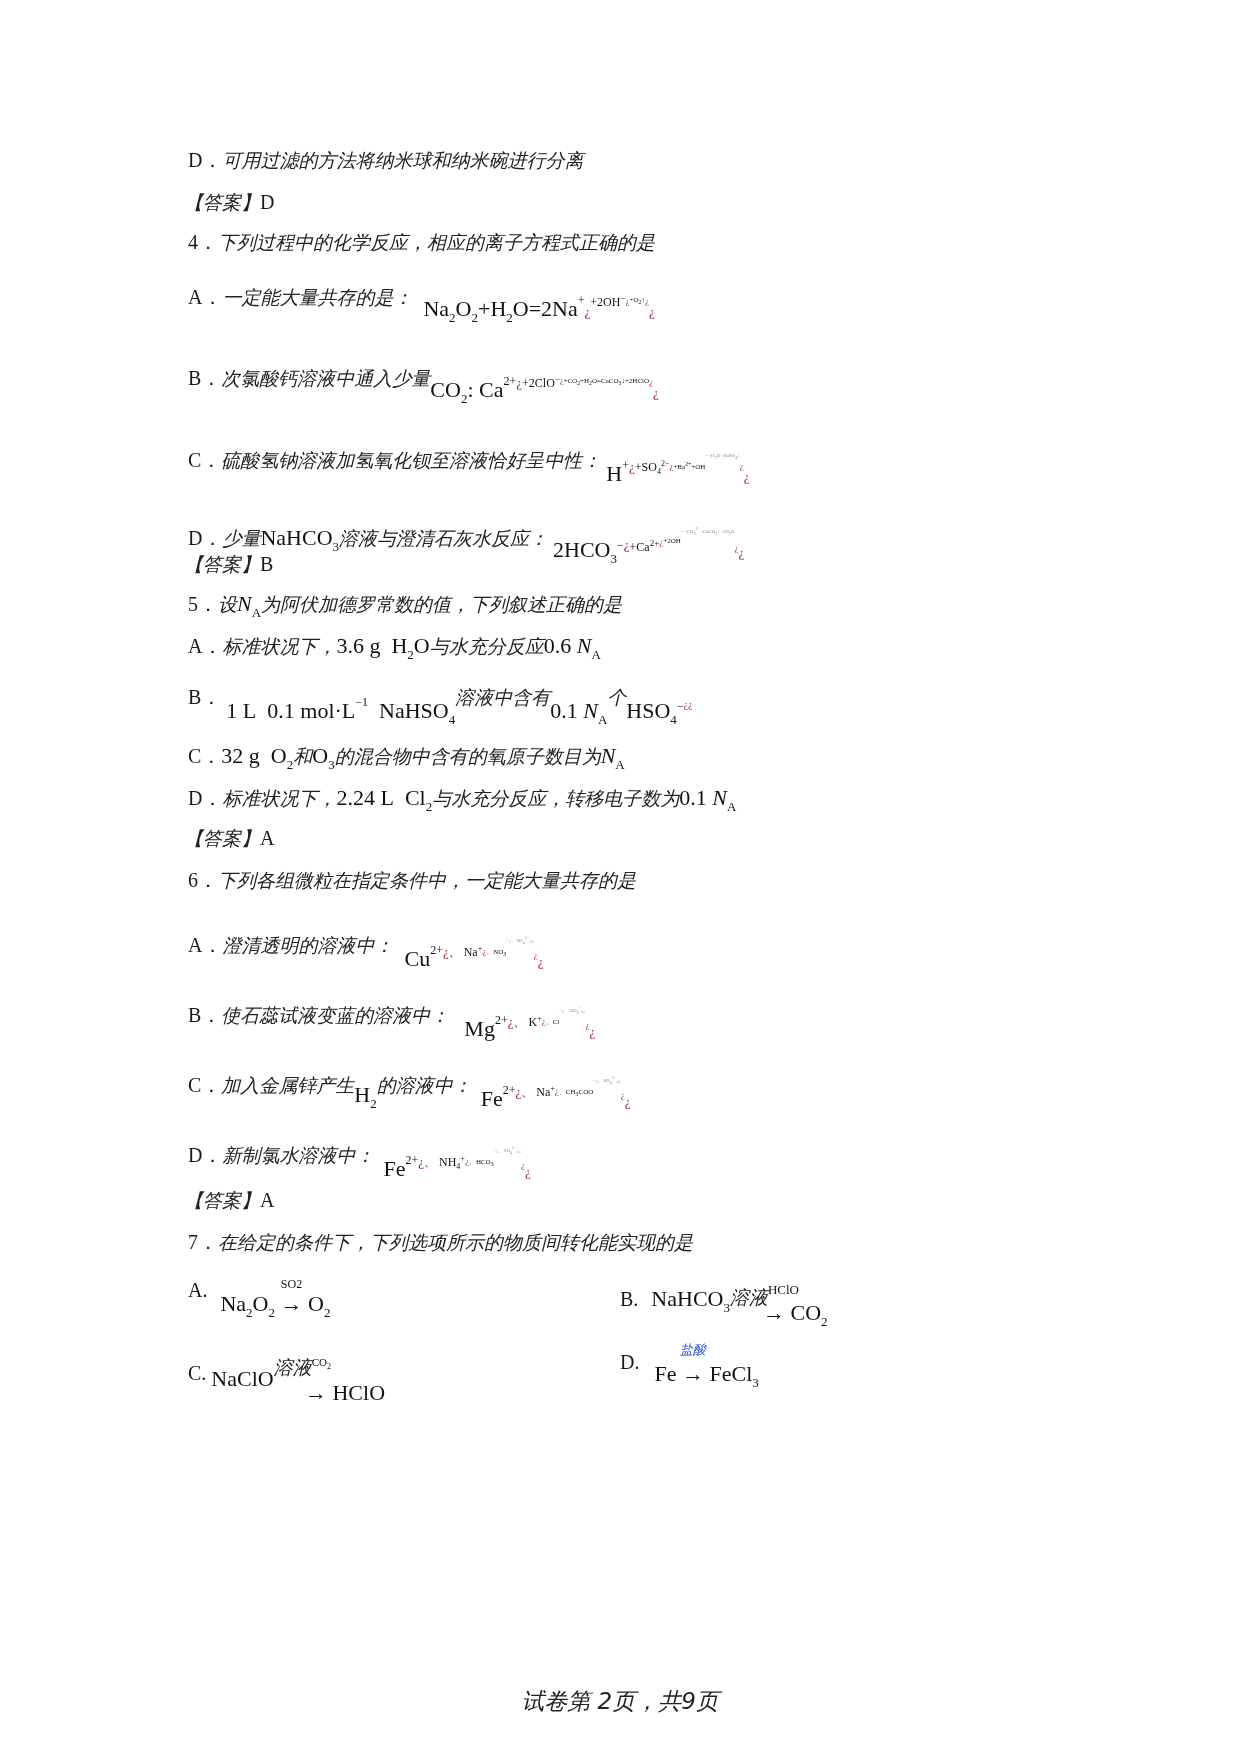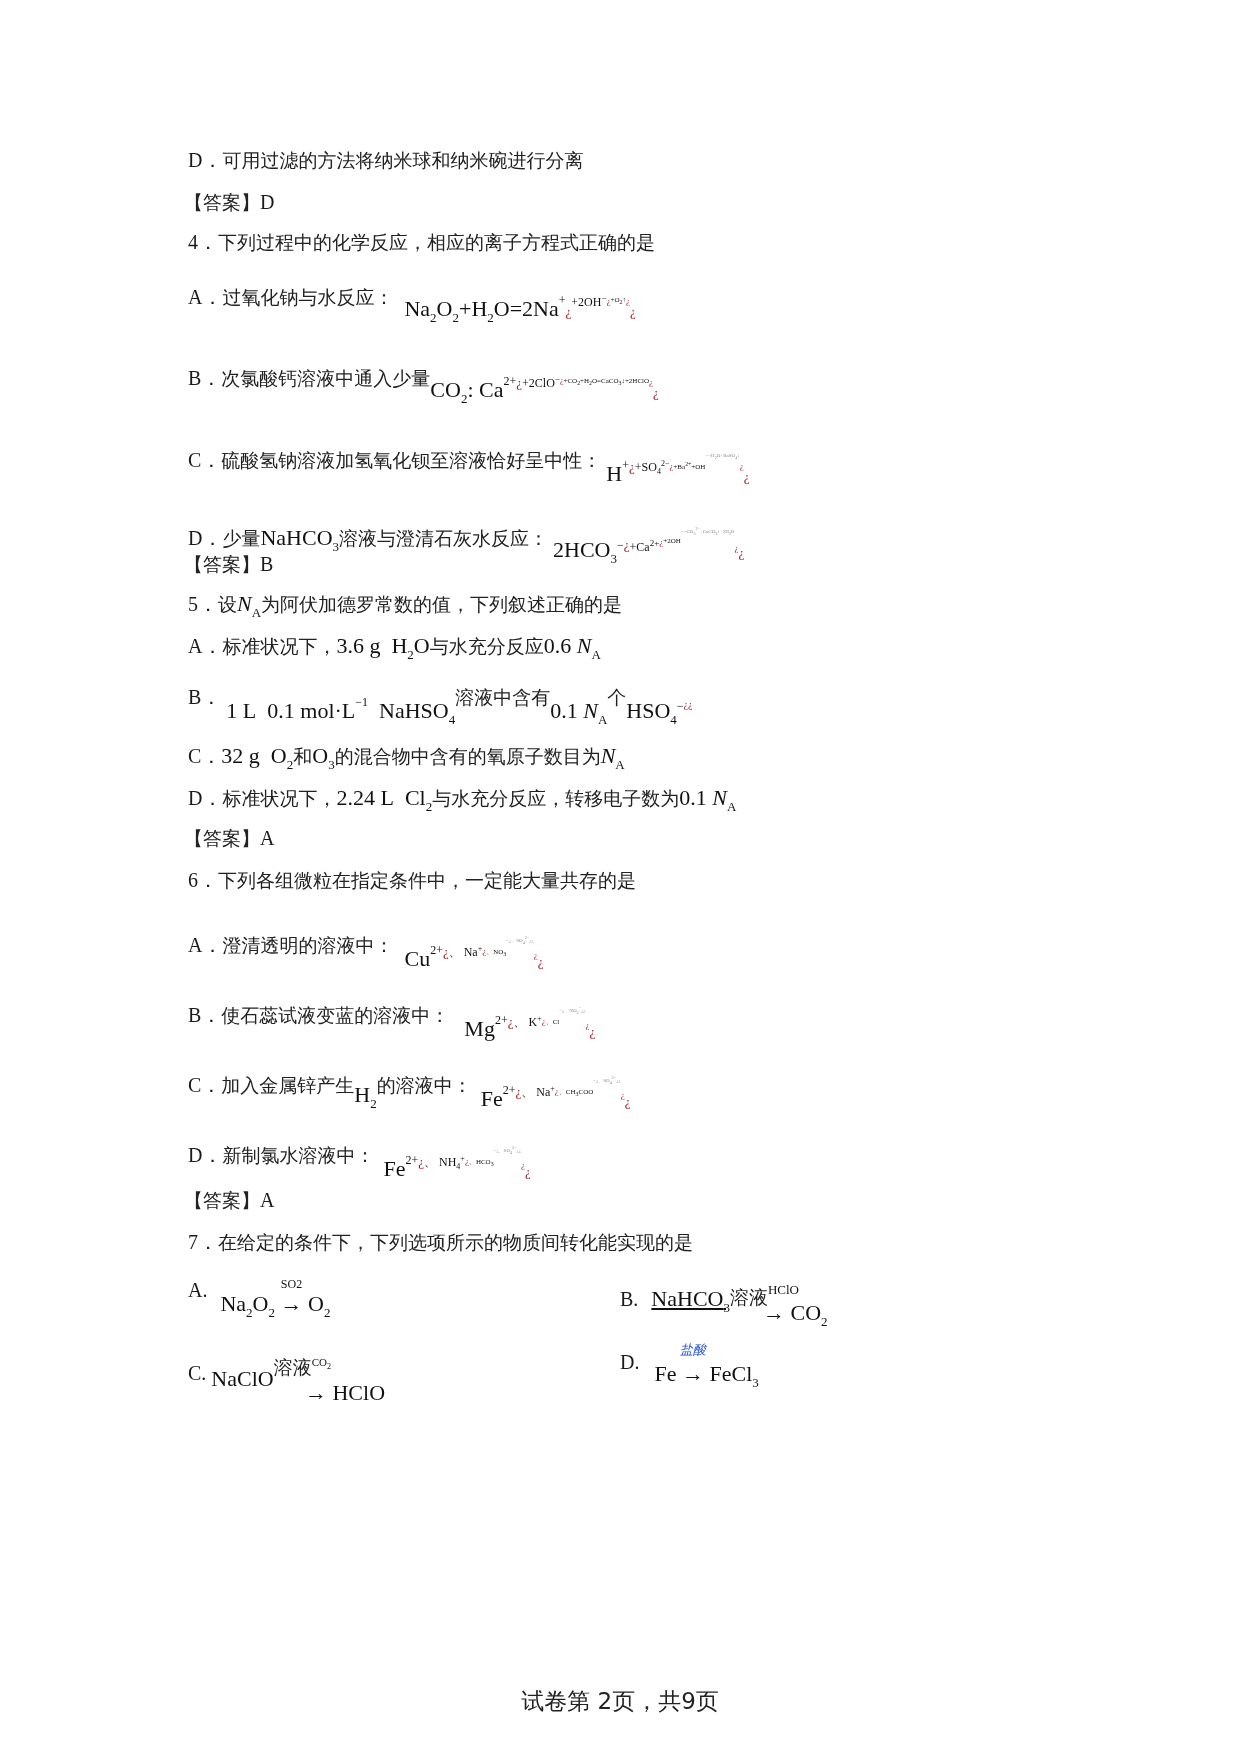--- a/index.html
+++ b/index.html
@@ -2,21 +2,21 @@
 <html><head>
 <meta charset="utf-8">
 <style>
   html, body { margin: 0; padding: 0; background: #ffffff; }
   body {
     width: 1240px; height: 1754px; position: relative; overflow: hidden;
     font-family: "Liberation Serif", "DejaVu Serif", serif;
     color: #1a1a1a;
   }
   .line { position: absolute; left: 188px; font-size: 20px; white-space: nowrap; line-height: 24px; }
-  .cn { font-family: "DejaVu Sans", "Liberation Sans", sans-serif; font-size: 19px; color: #222; }
+  .cn { font-family: "DejaVu Sans", "Liberation Sans", sans-serif; font-size: 19px; color: #222; font-style: italic; }
   .math { font-family: "Liberation Serif", serif; font-size: 22px; color: #111; position: relative; }
   .sup { font-size: 12px; vertical-align: 12px; }
   .sub { font-size: 13px; vertical-align: -6px; }
   .micro { font-size: 5px; vertical-align: 24px; color: #888; }
   .red { color: #a0141e; font-size: 13px; }
   .it { font-style: italic; }
   .over { position: relative; display: inline-block; }
   .over .top { position: absolute; left: 50%; transform: translateX(-50%); top: -20px; font-size: 12px; }
   .footer { position: absolute; left: 0; right: 0; top: 1686px; text-align: center; font-size: 19px; }
   .footer .cn { font-size: 23px; }
@@ -29,21 +29,21 @@
 </div>
 <div class="line" style="top:190px; left:184px;">
   <span class="cn">【答案】</span><span>D</span>
 </div>
 
 <div class="line" style="top:230px;">
   <span>4．</span><span class="cn">下列过程中的化学反应，相应的离子方程式正确的是</span>
 </div>
 
 <div class="line" style="top:274px;">
-  <span>A．</span><span class="cn">过氧化钠与水反应：</span>
+  <span>A．</span><span class="cn">一定能大量共存的是：</span>
   <span class="math" style="top:12px; margin-left:6px;">Na<span class="sub">2</span>O<span class="sub">2</span>+H<span class="sub">2</span>O=2Na<span class="sup">+</span><span class="red">¿</span><span style="font-size:12px;vertical-align:10px">+2OH<sup style="font-size:9px">−</sup></span><span class="red" style="vertical-align:12px;font-size:9px">¿</span><span style="font-size:7px;vertical-align:14px">+O<sub>2</sub>↑</span><span class="red" style="vertical-align:12px;font-size:9px">¿</span><span class="red">¿</span></span>
 </div>
 
 <div class="line" style="top:355px;">
   <span>B．</span><span class="cn">次氯酸钙溶液中通入少量</span><span class="math" style="top:12px;">CO<span class="sub">2</span>: Ca<span class="sup">2+</span><span class="red" style="vertical-align:10px">¿</span><span style="font-size:12px;vertical-align:10px">+2ClO<sup style="font-size:9px">−</sup></span><span class="red" style="vertical-align:14px;font-size:8px">¿</span><span style="font-size:7px;vertical-align:14px">+CO<sub>2</sub>+H<sub>2</sub>O=CaCO<sub>3</sub>↓+2HClO</span><span class="red" style="vertical-align:12px;font-size:9px">¿</span><span class="red">¿</span></span>
 </div>
 
 <div class="line" style="top:430px;">
   <span>C．</span><span class="cn">硫酸氢钠溶液加氢氧化钡至溶液恰好呈中性：</span>
   <span class="math" style="top:14px;">H<span class="sup">+</span><span class="red" style="vertical-align:10px">¿</span><span style="font-size:12px;vertical-align:10px">+SO<sub style="font-size:8px">4</sub><sup style="font-size:8px">2−</sup></span><span class="red" style="vertical-align:12px;font-size:9px">¿</span><span style="font-size:7px;vertical-align:12px">+Ba<sup>2+</sup>+OH</span><span class="micro">−=H<sub>2</sub>O+BaSO<sub>4</sub>↓</span><span class="red" style="vertical-align:12px;font-size:9px">¿</span><span class="red">¿</span></span>
@@ -115,21 +115,21 @@
   <span>7．</span><span class="cn">在给定的条件下，下列选项所示的物质间转化能实现的是</span>
 </div>
 
 <div class="line" style="top:1278px;">
   <span>A.</span>
   <span class="math" style="top:14px;margin-left:8px;">Na<span class="sub">2</span>O<span class="sub">2</span> <span class="over"><span class="top">SO2</span>→</span> O<span class="sub">2</span></span>
 </div>
 
 <div class="line" style="top:1278px; left:620px;">
   <span>B.</span>
-  <span class="math" style="margin-left:8px;text-decoration:underline;">NaHCO<span class="sub">3</span></span><span class="cn" style="vertical-align:2px">溶液</span><span class="math" style="font-size:13px;vertical-align:12px">HClO</span><span class="math" style="top:14px;margin-left:-36px;">→ CO<span class="sub">2</span></span>
+  <span class="math" style="margin-left:8px;">NaHCO<span class="sub">3</span></span><span class="cn" style="vertical-align:2px">溶液</span><span class="math" style="font-size:13px;vertical-align:12px">HClO</span><span class="math" style="top:14px;margin-left:-36px;">→ CO<span class="sub">2</span></span>
 </div>
 
 <div class="line" style="top:1350px;">
   <span>C.</span>
   <span class="math" style="top:6px;margin-left:0;">NaClO</span><span class="cn" style="vertical-align:6px">溶液</span><span class="math" style="font-size:11px;vertical-align:14px">CO<sub style="font-size:8px">2</sub></span><span class="math" style="top:20px;margin-left:-26px;">→ HClO</span>
 </div>
 
 <div class="line" style="top:1350px; left:620px;">
   <span>D.</span>
   <span class="math" style="top:12px;margin-left:10px;">Fe <span class="over"><span class="top cn it" style="font-size:13px;top:-24px;color:#1d4ed8">盐酸</span>→</span> FeCl<span class="sub">3</span></span>

